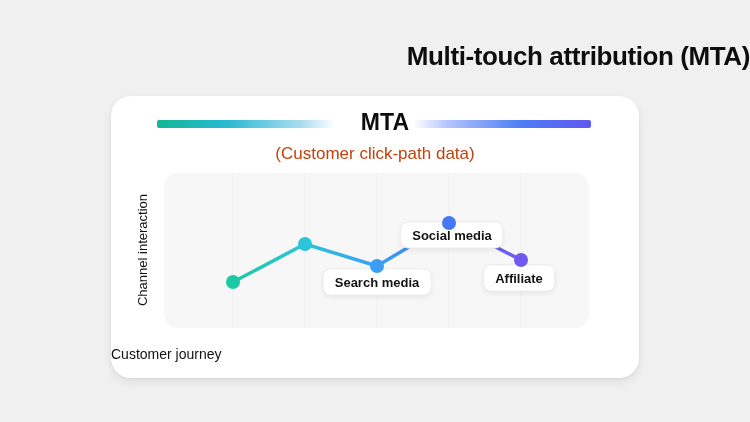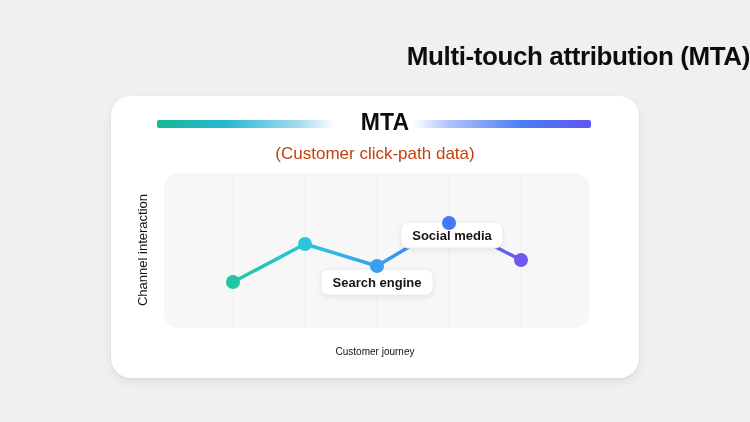--- a/index.html
+++ b/index.html
@@ -19,22 +19,22 @@
     font-size:23px;font-weight:bold;color:#0d0d0d;letter-spacing:0.2px;}
   .subtitle{position:absolute;top:48px;left:0;width:100%;text-align:center;
     font-size:17px;color:#c2410c;}
 
   .panel{position:absolute;left:53px;top:77px;width:425px;height:155px;
     background:#f7f7f8;border-radius:14px;overflow:hidden;}
   .panel svg{position:absolute;left:0;top:0;}
 
   .y-label{position:absolute;left:31px;top:154px;transform:translate(-50%,-50%) rotate(-90deg);
     white-space:nowrap;font-size:13px;color:#121212;}
-  .x-label{position:absolute;top:250px;left:0;width:100%;text-align:center;
-    font-size:10px;color:#121212;}
+  .x-label{position:absolute;top:250px;left:0;width:100%;text-align:left;
+    font-size:14px;color:#121212;}
 
   .pill{position:absolute;transform:translate(-50%,-50%);background:#ffffff;
     border:1px solid #ededef;border-radius:8px;padding:5px 11px;font-size:13px;
     font-weight:bold;color:#141414;white-space:nowrap;
     box-shadow:0 2px 5px rgba(0,0,0,0.07);z-index:2;}
   .dot{position:absolute;width:14px;height:14px;border-radius:50%;z-index:3;}
 </style>
 </head>
 <body>
 
@@ -71,22 +71,23 @@
           <line x1="69" x2="69" y1="0" y2="155" stroke="#ededf0" stroke-width="1"></line>
           <line x1="141" x2="141" y1="0" y2="155" stroke="#ededf0" stroke-width="1"></line>
           <line x1="213" x2="213" y1="0" y2="155" stroke="#ededf0" stroke-width="1"></line>
           <line x1="285" x2="285" y1="0" y2="155" stroke="#ededf0" stroke-width="1"></line>
           <line x1="357" x2="357" y1="0" y2="155" stroke="#ededf0" stroke-width="1"></line>
           <line x1="69" y1="109" x2="141" y2="71" stroke="url(#seg0)" stroke-width="3.5" stroke-linecap="round"></line>
           <line x1="141" y1="71" x2="213" y2="93" stroke="url(#seg1)" stroke-width="3.5" stroke-linecap="round"></line>
           <line x1="213" y1="93" x2="285" y2="50" stroke="url(#seg2)" stroke-width="3.5" stroke-linecap="round"></line>
           <line x1="285" y1="50" x2="357" y2="87" stroke="url(#seg3)" stroke-width="3.5" stroke-linecap="round"></line>
         </svg>
-        <div class="pill" style="left: 213px; top: 109px;">Search engine</div>
+        <div class="pill" style="left: 213px; top: 109px;">Search media</div>
         <div class="pill" style="left: 288px; top: 62px;">Social media</div>
+        <div class="pill" style="left: 355px; top: 105px;">Affiliate</div>
         <div class="dot" style="left: 62px; top: 102px; background: rgb(30, 200, 165);"></div>
         <div class="dot" style="left: 134px; top: 64px; background: rgb(43, 196, 217);"></div>
         <div class="dot" style="left: 206px; top: 86px; background: rgb(59, 158, 242);"></div>
         <div class="dot" style="left: 278px; top: 43px; background: rgb(68, 120, 246);"></div>
         <div class="dot" style="left: 350px; top: 80px; background: rgb(113, 88, 240);"></div>
       </div>
 
     <div class="x-label">Customer journey</div>
   </div>
 </div>

